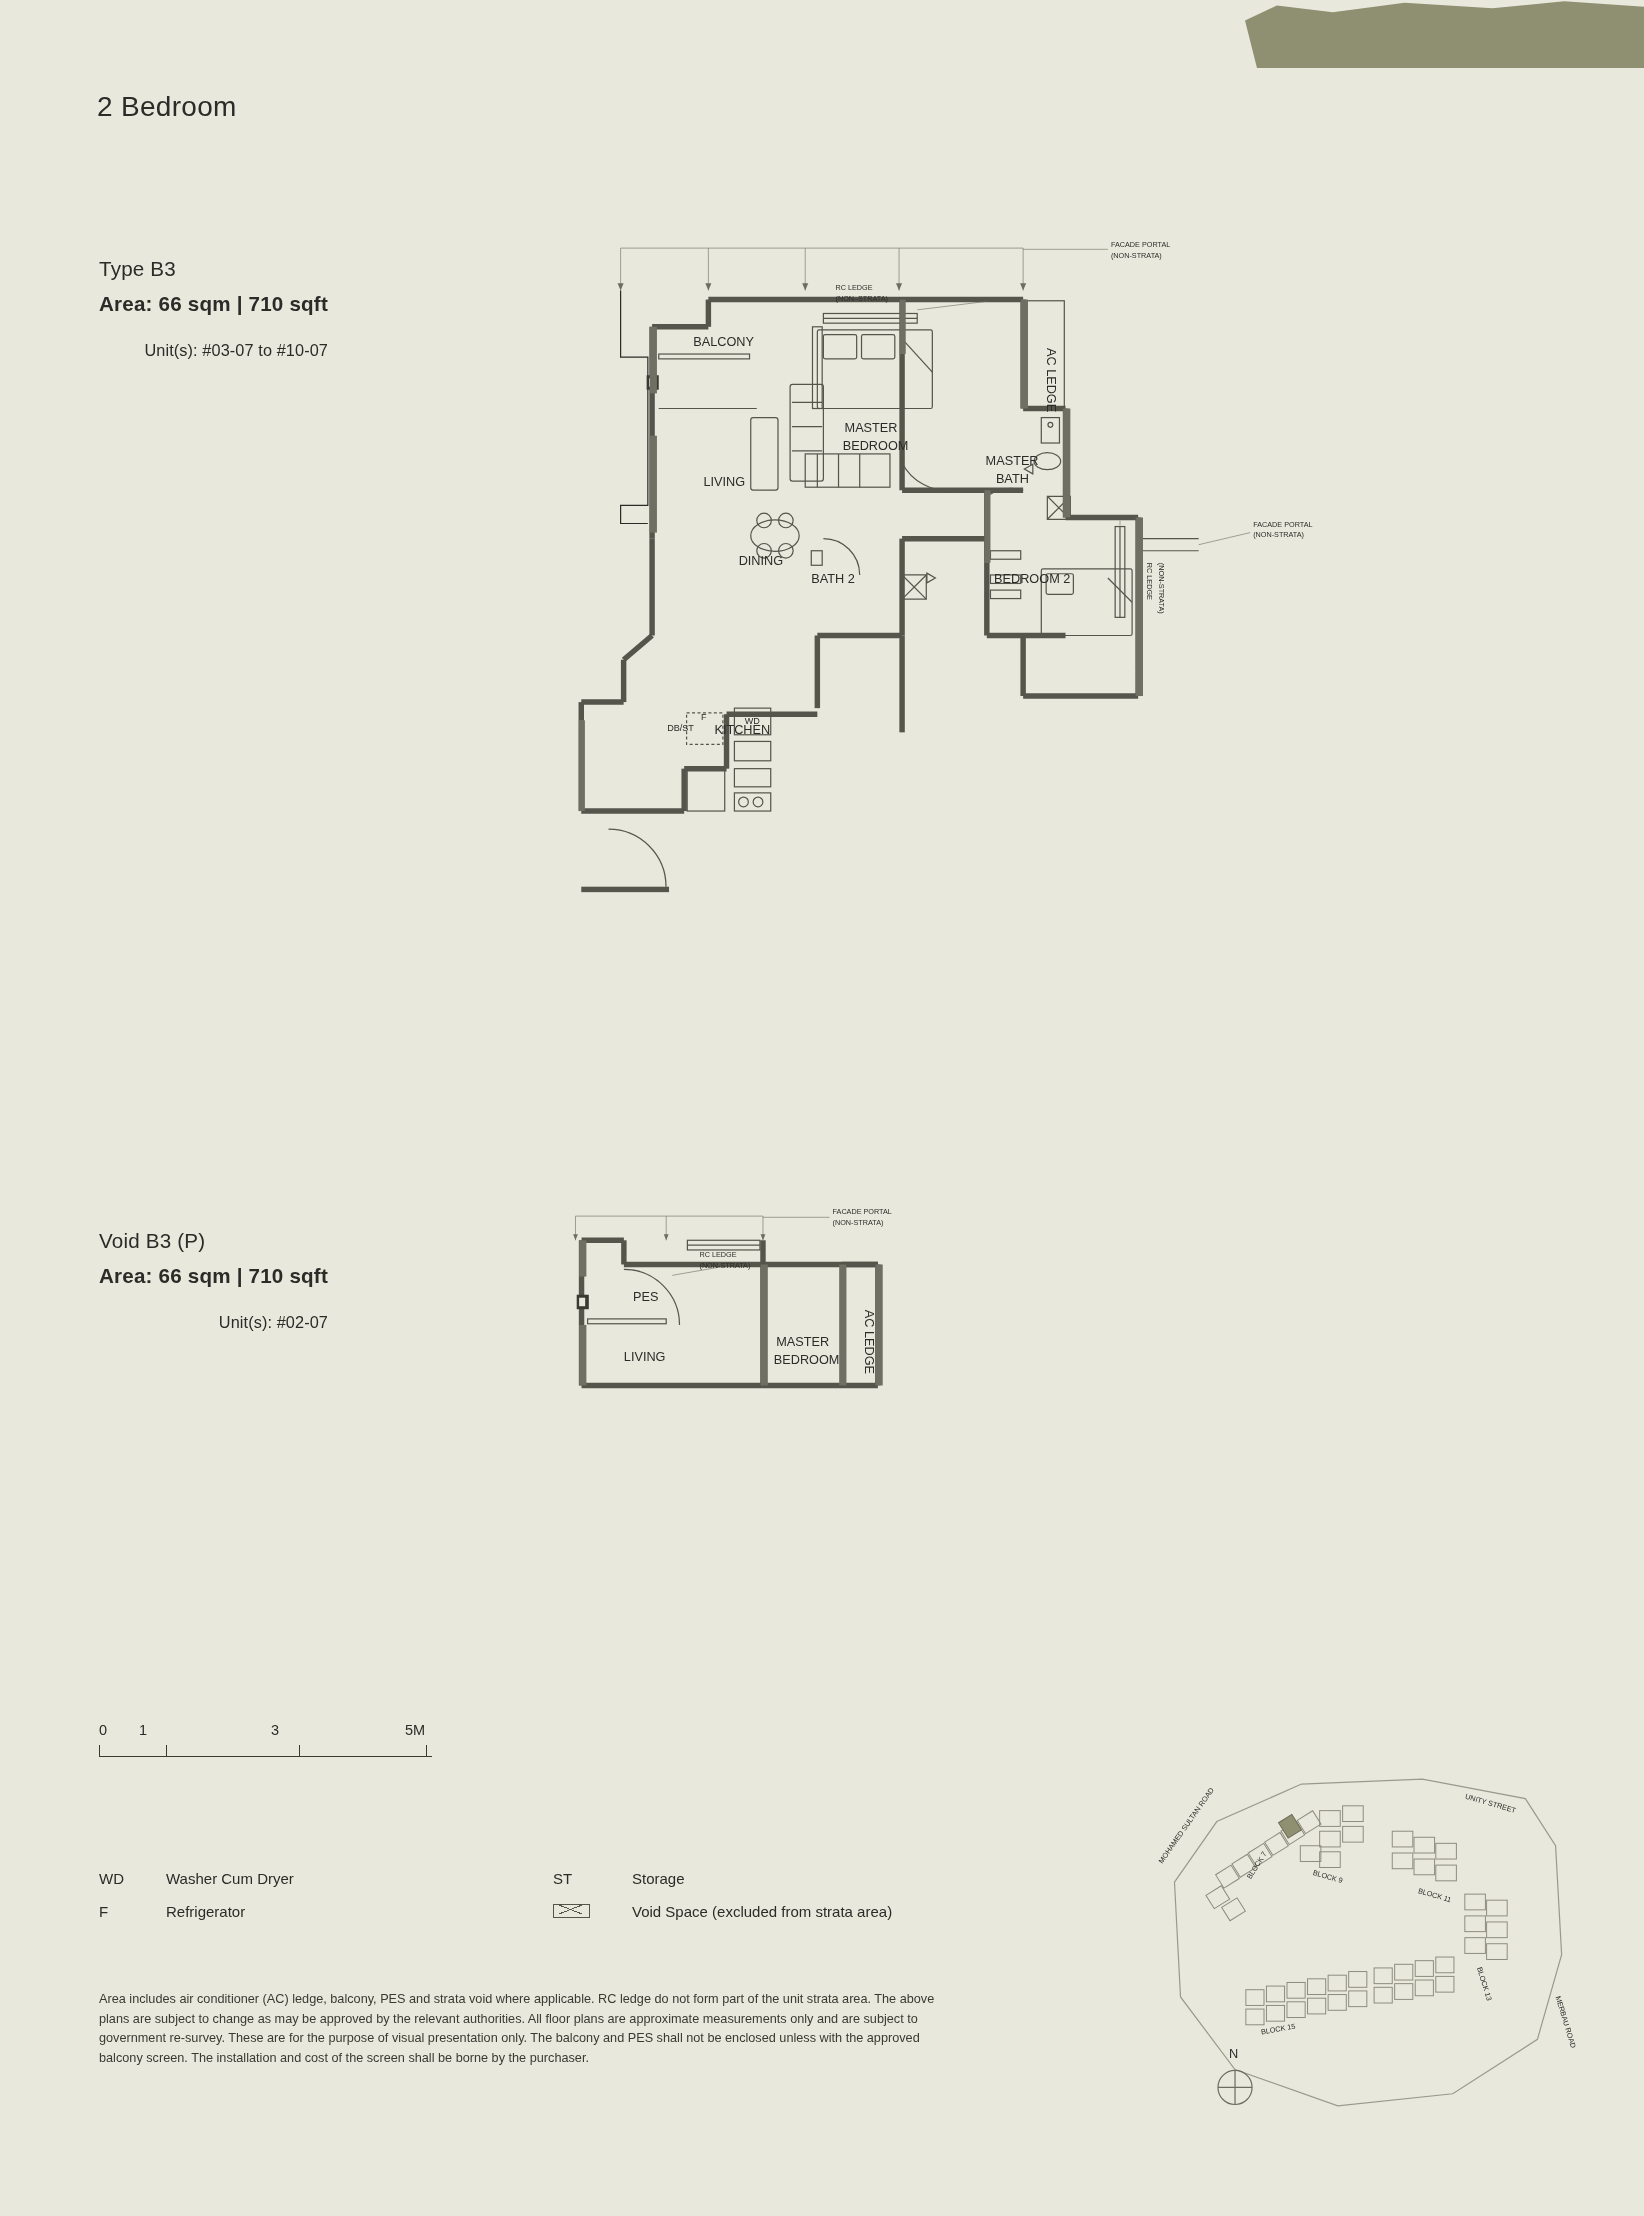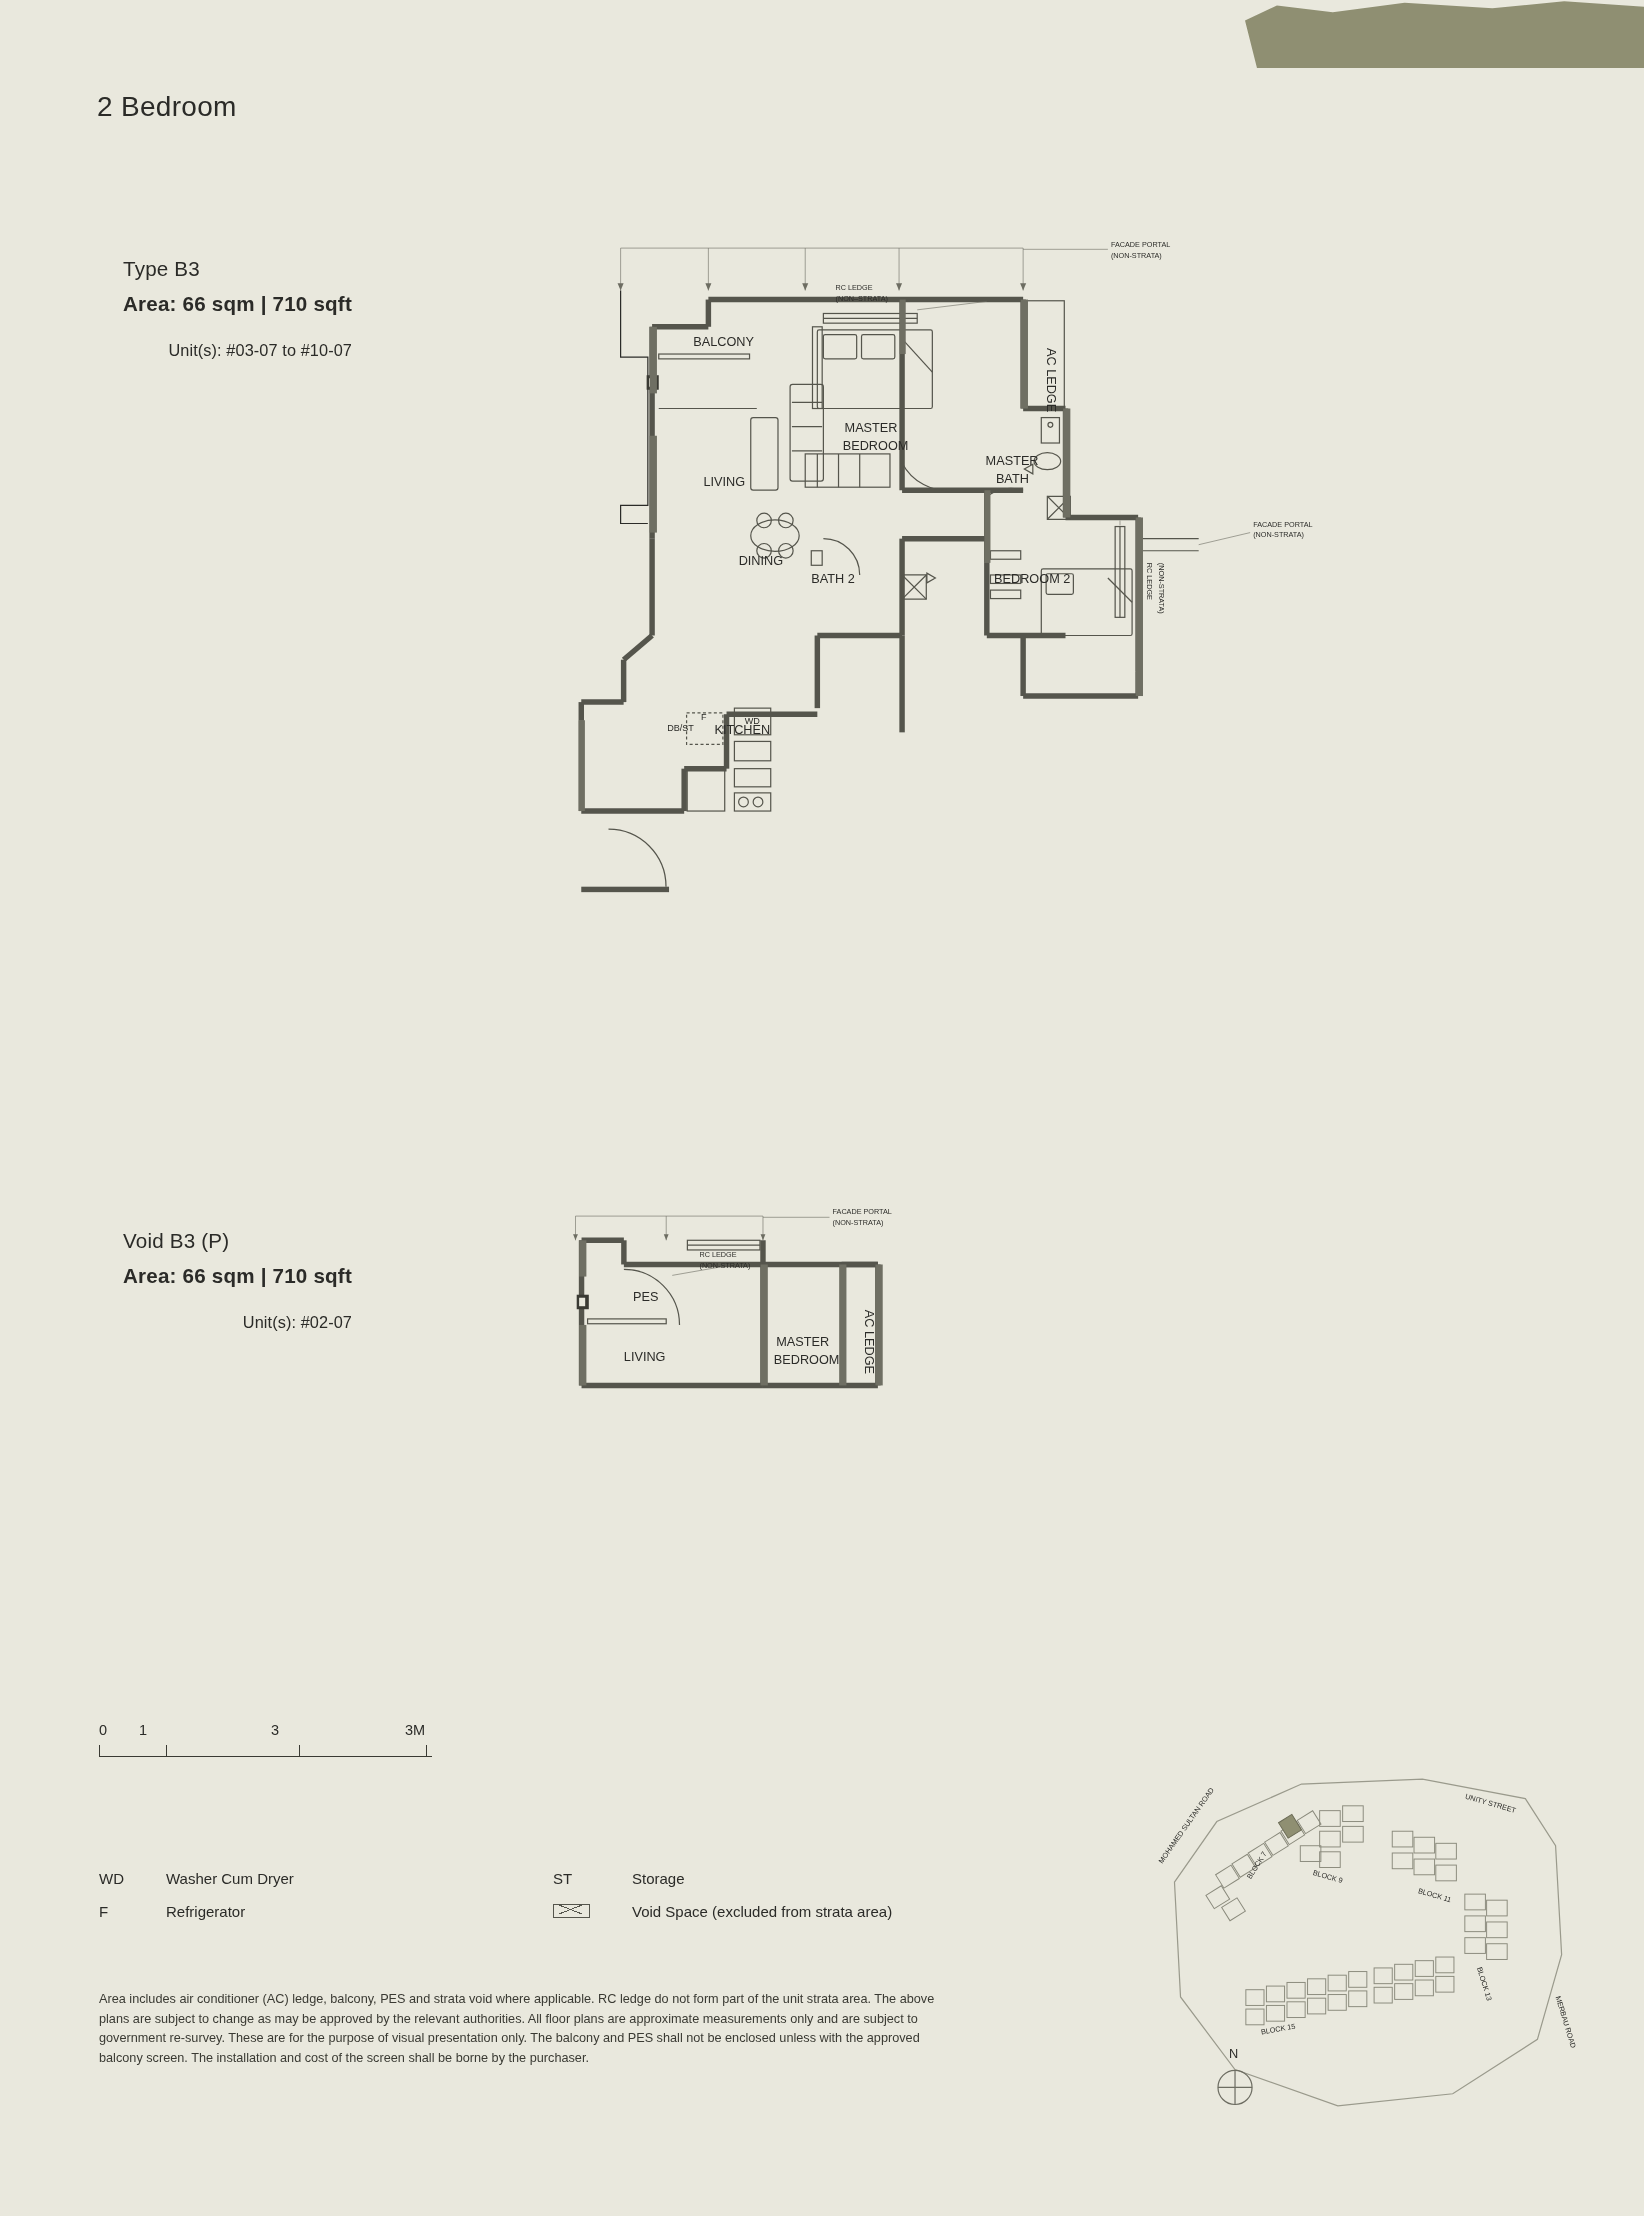--- a/index.html
+++ b/index.html
@@ -13,21 +13,21 @@
   }
   .corner-swatch{
     position:absolute;top:0;right:0;width:399px;height:68px;
     background:#8f8f72;
     clip-path:polygon(3% 100%, 0% 30%, 8% 8%, 22% 18%, 40% 4%, 62% 12%, 80% 2%, 100% 10%, 100% 0%, 100% 0%, 100% 100%);
   }
   .page-title{
     position:absolute;left:97px;top:91px;
     font-size:28px;font-weight:400;letter-spacing:0.3px;color:#2b2b28;
   }
-  .meta{position:absolute;margin-left:24px;}
+  .meta{position:absolute;}
   .meta .t1{font-size:20.6px;font-weight:400;margin-bottom:11px;letter-spacing:0.2px;}
   .meta .t2{font-size:20.6px;font-weight:700;letter-spacing:0.2px;}
   .meta .t3{font-size:16.3px;font-weight:400;margin-top:25.4px;letter-spacing:0.1px;text-align:right;}
 
   .metaA{left:99px;top:257px;}
   .metaB{left:99px;top:1229px;}
 
   
   .plan{position:absolute;}
   .planA{left:563px;top:236px;width:775px;height:799px;}
@@ -347,21 +347,21 @@
   <text class="lbl-xs" x="225" y="106">(NON-STRATA)</text>
   <text class="lbl" x="498" y="175" transform="rotate(90 498 175)">AC LEDGE</text>
 </svg>
 </div>
 
 <div class="scalebar">
   <div class="nums">
     <span style="left:0px">0</span>
     <span style="left:40px">1</span>
     <span style="left:172px">3</span>
-    <span style="left:306px">3M</span>
+    <span style="left:306px">5M</span>
   </div>
   <div class="bar">
     <i style="left:0px"></i>
     <i style="left:67px"></i>
     <i style="left:200px"></i>
     <i style="left:327px"></i>
   </div>
 </div>
 
 <div class="legend">

